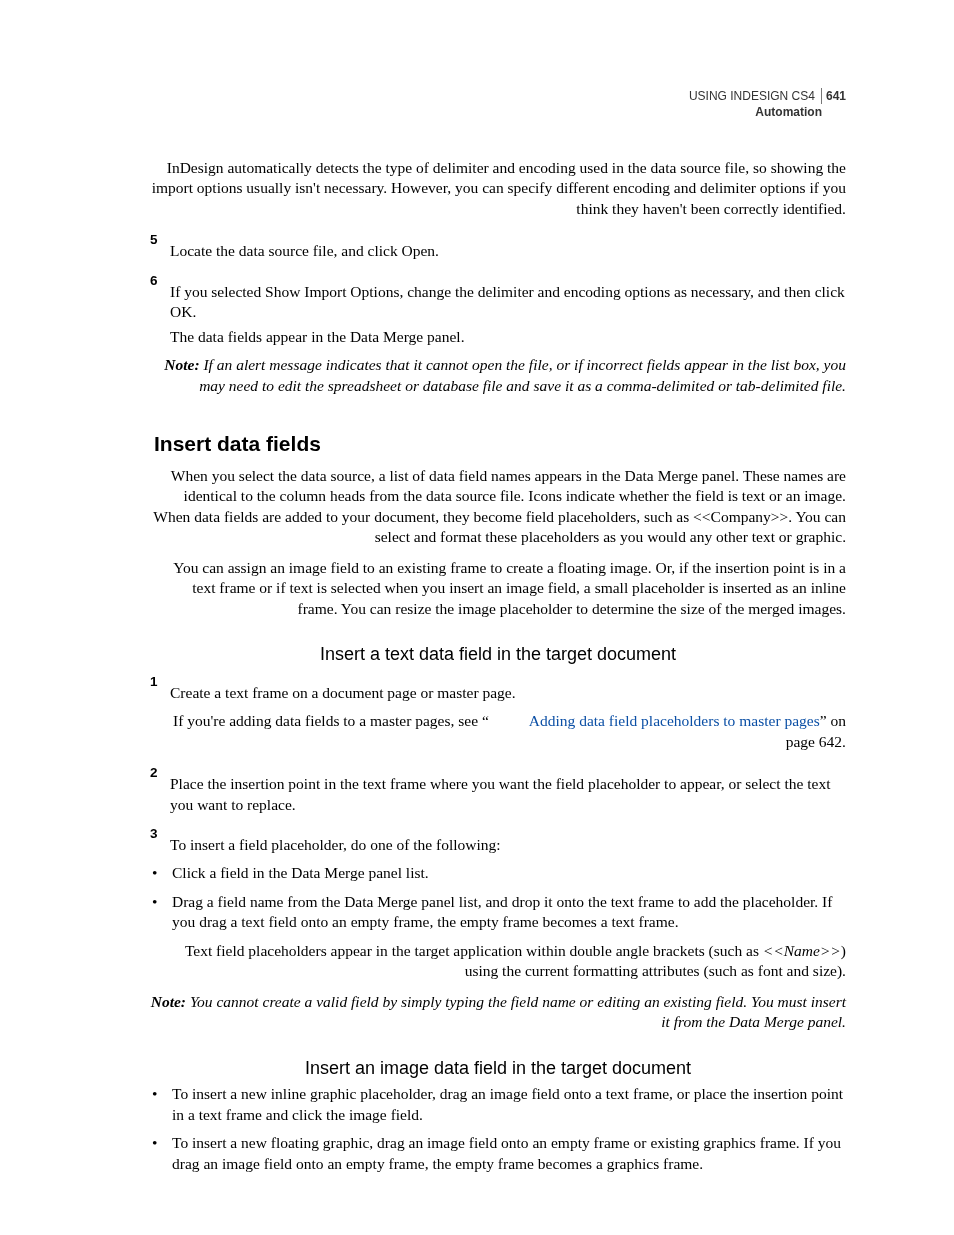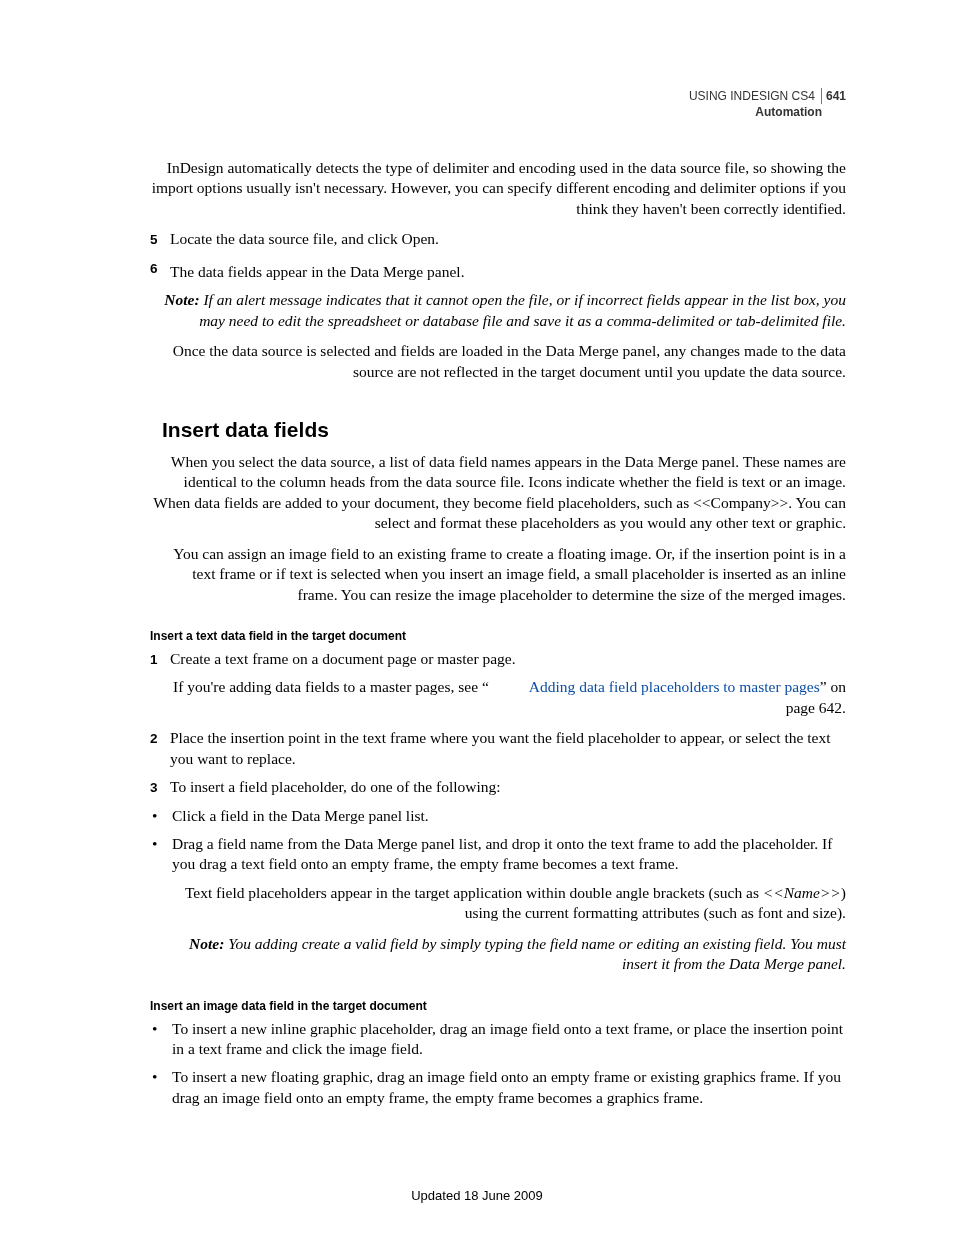--- a/index.html
+++ b/index.html
@@ -37,40 +37,41 @@
   .content {
     margin-top: 70px;
     font-size: 15.5px;
     line-height: 1.32;
   }
   .content p { margin: 0 0 10px 0; text-align: right; }
   h2 {
     font-family: "Myriad Pro", "Segoe UI", Arial, sans-serif;
     font-weight: 700;
     font-size: 21px;
-    margin: 34px 0 8px 12px;
+    margin: 34px 0 8px 4px;
   }
   h3 {
     font-family: "Myriad Pro", "Segoe UI", Arial, sans-serif;
-    font-weight: 700;
-    font-size: 12px;
+    font-weight: 400;
+    font-size: 18px;
     margin: 24px 0 4px 0;
+    text-align: center;
   }
   .step {
     display: flex;
     margin: 0 0 8px 0;
   }
   .step .num {
     flex: 0 0 20px;
     font-family: "Myriad Pro", "Segoe UI", Arial, sans-serif;
     font-weight: 700;
     font-size: 13.5px;
     padding-top: 2px;
   }
-  .step .txt { flex: 1; }
+  .step .txt { flex: 1; margin-top: 12px; }
   .bullet {
     display: flex;
     margin: 0 0 8px 0;
   }
   .bullet .dot {
     flex: 0 0 20px;
     text-align: left;
     padding-left: 2px;
   }
   .bullet .txt { flex: 1; }
@@ -102,27 +103,27 @@
 
     <p>InDesign automatically detects the type of delimiter and encoding used in the data source file, so showing the import options usually isn't necessary. However, you can specify different encoding and delimiter options if you think they haven't been correctly identified.</p>
 
     <div class="step">
       <div class="num">5</div>
       <div class="txt">Locate the data source file, and click Open.</div>
     </div>
     <div class="step">
       <div class="num">6</div>
       <div class="txt">
+        <div>If you selected Show Import Options, change the delimiter and encoding options as necessary, and then click OK.</div>
         <div style="margin-top:4px;">The data fields appear in the Data Merge panel.</div>
       </div>
     </div>
 
     <p class="note sp"><b>Note:</b><span> If an alert message indicates that it cannot open the file, or if incorrect fields appear in the list box, you may need to edit the spreadsheet or database file and save it as a comma-delimited or tab-delimited file.</span></p>
 
-    <p>Once the data source is selected and fields are loaded in the Data Merge panel, any changes made to the data source are not reflected in the target document until you update the data source.</p>
 
     <h2>Insert data fields</h2>
     <p>When you select the data source, a list of data field names appears in the Data Merge panel. These names are identical to the column heads from the data source file. Icons indicate whether the field is text or an image. When data fields are added to your document, they become field placeholders, such as &lt;&lt;Company&gt;&gt;. You can select and format these placeholders as you would any other text or graphic.</p>
     <p>You can assign an image field to an existing frame to create a floating image. Or, if the insertion point is in a text frame or if text is selected when you insert an image field, a small placeholder is inserted as an inline frame. You can resize the image placeholder to determine the size of the merged images.</p>
 
     <h3>Insert a text data field in the target document</h3>
 
     <div class="step">
       <div class="num">1</div>
       <div class="txt">Create a text frame on a document page or master page.</div>
@@ -143,29 +144,28 @@
       <div class="dot">•</div>
       <div class="txt">Click a field in the Data Merge panel list.</div>
     </div>
     <div class="bullet">
       <div class="dot">•</div>
       <div class="txt">Drag a field name from the Data Merge panel list, and drop it onto the text frame to add the placeholder. If you drag a text field onto an empty frame, the empty frame becomes a text frame.</div>
     </div>
 
     <p><span>Text field placeholders appear in the target application within double angle brackets (such as </span><i>&lt;&lt;Name&gt;&gt;</i><span>) using the current formatting attributes (such as font and size).</span></p>
 
-    <p class="note"><b>Note:</b><span> You adding create a valid field by simply typing the field name or editing an existing field. You must insert it from the Data Merge panel.</span></p>
+    <p class="note"><b>Note:</b><span> You cannot create a valid field by simply typing the field name or editing an existing field. You must insert it from the Data Merge panel.</span></p>
 
     <h3>Insert an image data field in the target document</h3>
 
     <div class="bullet">
       <div class="dot">•</div>
       <div class="txt">To insert a new inline graphic placeholder, drag an image field onto a text frame, or place the insertion point in a text frame and click the image field.</div>
     </div>
     <div class="bullet">
       <div class="dot">•</div>
       <div class="txt">To insert a new floating graphic, drag an image field onto an empty frame or existing graphics frame. If you drag an image field onto an empty frame, the empty frame becomes a graphics frame.</div>
     </div>
 
   </div>
 
-  <div class="footer">Updated 18 June 2009</div>
 </div>
 
 </body></html>

